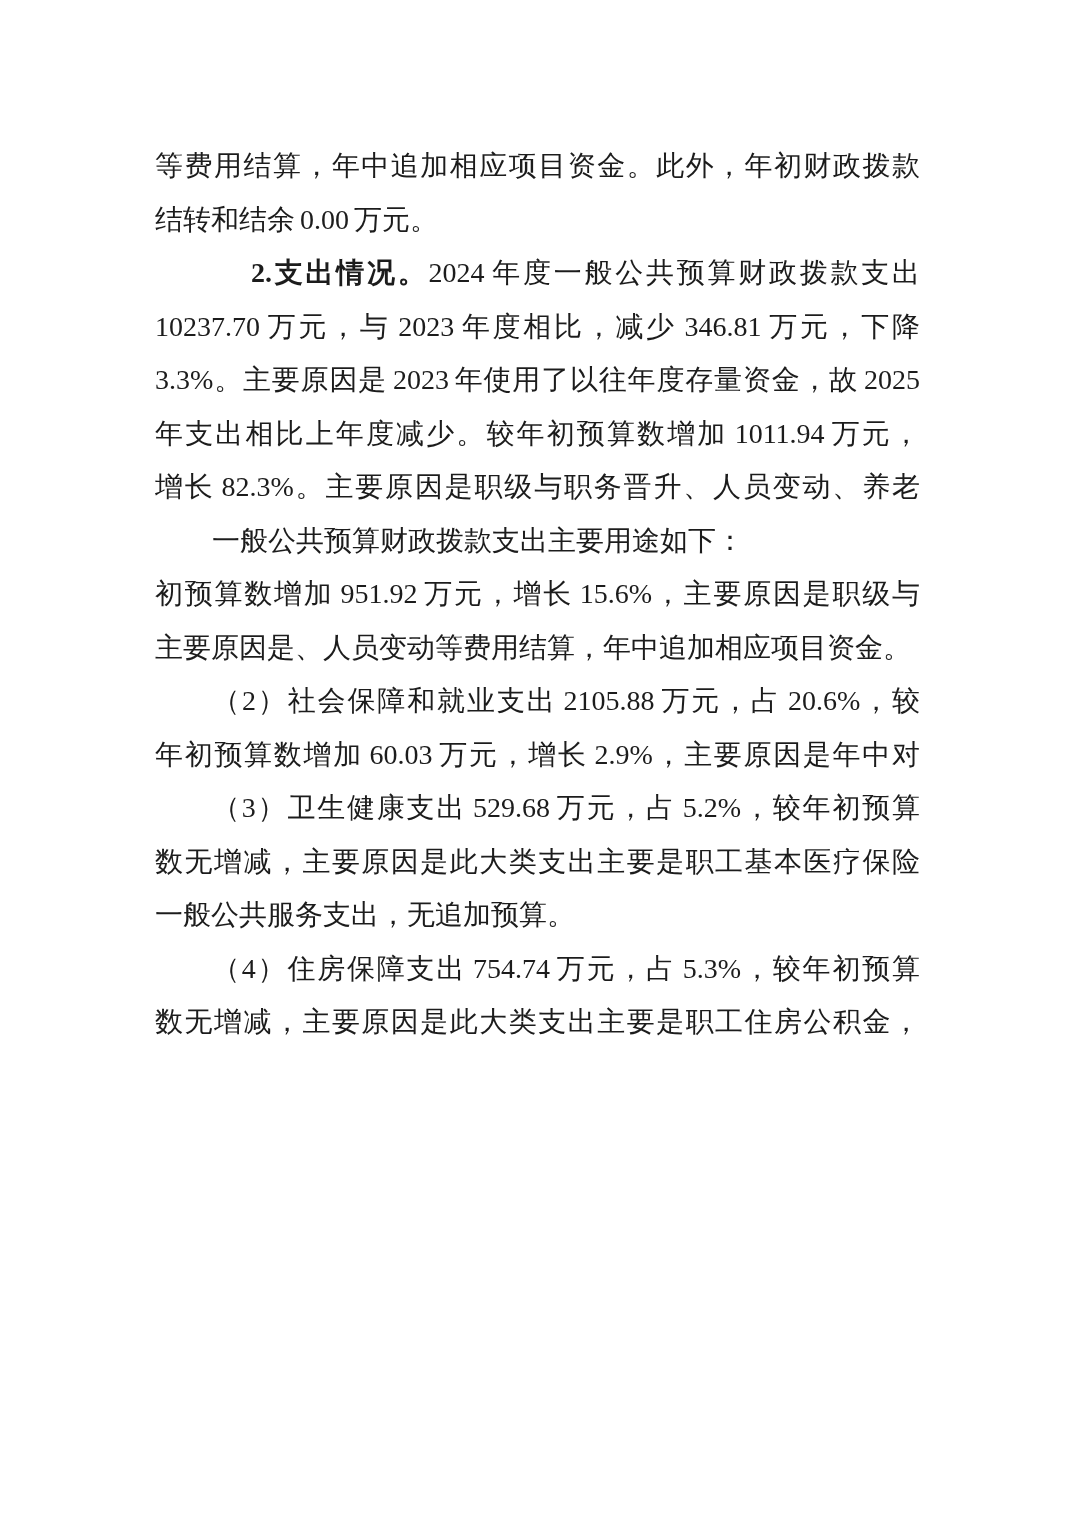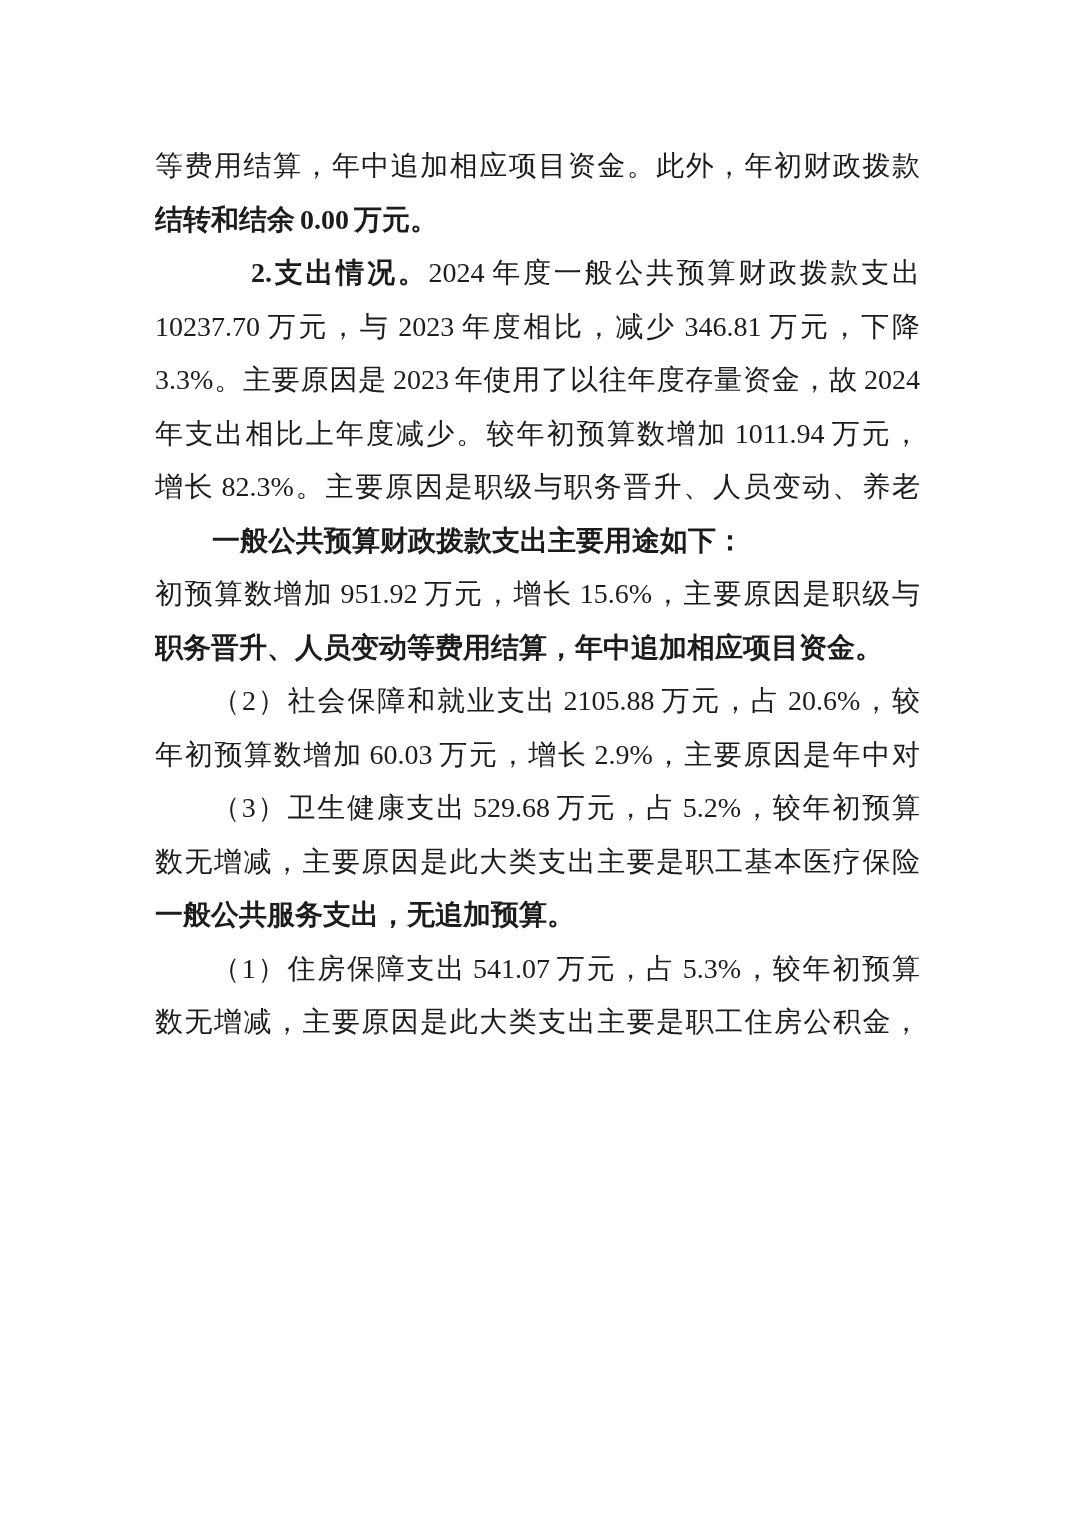--- a/index.html
+++ b/index.html
@@ -22,21 +22,21 @@
   .line {
     font-size: 28px;
     line-height: 53.5px;
     height: 53.5px;
     overflow: hidden;
     white-space: normal;
     word-spacing: -2px;
     text-align: justify;
   }
   .line.just { text-align-last: justify; }
-  .line.end  { text-align-last: left; font-weight: bold; }
+  .line.end  { text-align-last: left; }
   .line.indent { text-indent: 57px; }
   .lead { font-weight: bold; margin-left: 39px; }
   .page-footer {
     position: absolute;
     left: 0;
     top: 1396px;
     width: 100%;
     text-align: center;
   }
   .page-number {
@@ -52,47 +52,47 @@
   <main class="doc-body">
 
     <section class="para">
       <div class="line just">等费用结算，年中追加相应项目资金。此外，年初财政拨款</div>
       <div class="line end">结转和结余 0.00 万元。</div>
     </section>
 
     <section class="para">
       <div class="line just indent"><b class="lead">2.支出情况。</b><span>2024 年度一般公共预算财政拨款支出</span></div>
       <div class="line just">10237.70 万元，与 2023 年度相比，减少 346.81 万元，下降</div>
-      <div class="line just">3.3%。主要原因是 2023 年使用了以往年度存量资金，故 2024</div>
+      <div class="line just">3.3%。主要原因是 2023 年使用了以往年度存量资金，故 2025</div>
       <div class="line just">年支出相比上年度减少。较年初预算数增加 1011.94 万元，</div>
       <div class="line just">增长 82.3%。主要原因是职级与职务晋升、人员变动、养老</div>
     </section>
 
     <section class="para">
       <div class="line end indent">一般公共预算财政拨款支出主要用途如下：</div>
     </section>
 
     <section class="para">
       <div class="line just">初预算数增加 951.92 万元，增长 15.6%，主要原因是职级与</div>
-      <div class="line end">职务晋升、人员变动等费用结算，年中追加相应项目资金。</div>
+      <div class="line end">主要原因是、人员变动等费用结算，年中追加相应项目资金。</div>
     </section>
 
     <section class="para">
       <div class="line just indent">（2）社会保障和就业支出 2105.88 万元，占 20.6%，较</div>
       <div class="line just">年初预算数增加 60.03 万元，增长 2.9%，主要原因是年中对</div>
     </section>
 
     <section class="para">
       <div class="line just indent">（3）卫生健康支出 529.68 万元，占 5.2%，较年初预算</div>
       <div class="line just">数无增减，主要原因是此大类支出主要是职工基本医疗保险</div>
       <div class="line end">一般公共服务支出，无追加预算。</div>
     </section>
 
     <section class="para">
-      <div class="line just indent">（1）住房保障支出 541.07 万元，占 5.3%，较年初预算</div>
+      <div class="line just indent">（4）住房保障支出 754.74 万元，占 5.3%，较年初预算</div>
       <div class="line just">数无增减，主要原因是此大类支出主要是职工住房公积金，</div>
     </section>
 
   </main>
 
   <footer class="page-footer">
     <span class="page-number">- 4 -</span>
   </footer>
 </div>
 

